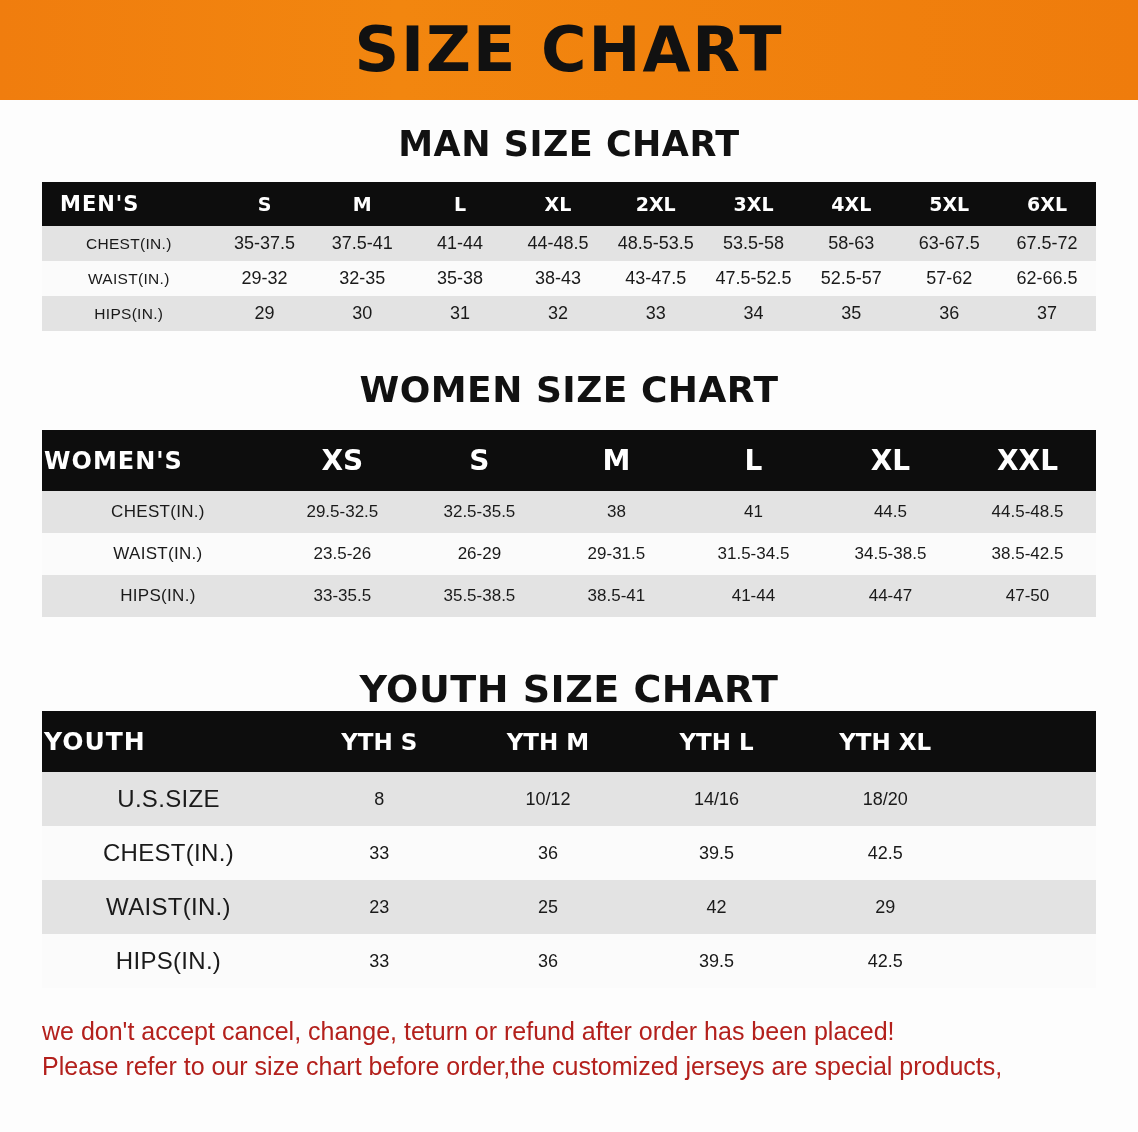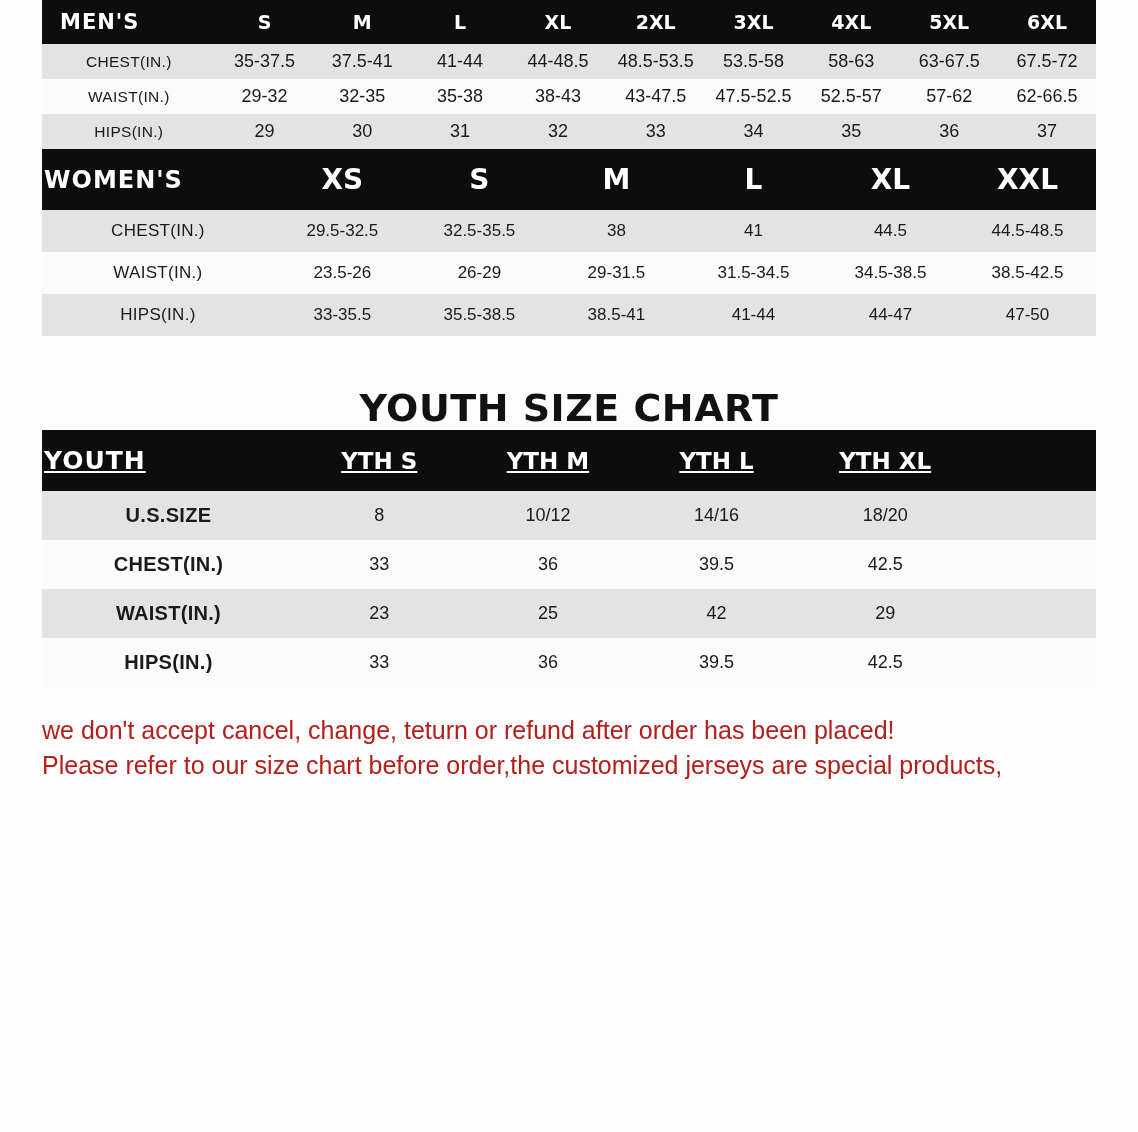--- a/index.html
+++ b/index.html
@@ -92,43 +92,47 @@
 
   
   .women thead th { font-size: 28px; }
   .women thead th.rowlabel { font-size: 24px; margin-top: 48px; }
   .women tbody td { font-size: 17px; }
   .women tbody td.rowlabel { font-size: 17px; }
   .women thead th { padding: 14px 2px; }
   .women tbody td { padding: 11px 2px; }
 
   
-  .youth thead th { font-size: 23px; text-decoration: underline; }
+  .youth thead th { font-size: 23px; }
   .youth thead th.rowlabel { font-size: 25px; }
   .youth tbody td { font-size: 18px; }
-  .youth tbody td.rowlabel { font-size: 20px; font-weight: bold; }
+  .youth tbody td.rowlabel { font-size: 24px; }
   .youth thead th { padding: 16px 2px; }
   .youth tbody td { padding: 13px 2px; }
 
   
   .note {
     margin: 26px 40px 0 42px;
     color: #b3201c;
     font-family: "Liberation Sans", sans-serif;
     font-size: 25px;
     line-height: 1.38;
   }
   .note div { white-space: nowrap; }
 </style>
 </head>
 <body>
 
 <div class="page">
 
-
+  <div class="banner">
+    <div class="banner-title">SIZE CHART</div>
+  </div>
+
+  <div class="section-title st-man">MAN SIZE CHART</div>
   <div class="tbl-wrap">
     <table class="men">
       <colgroup>
         <col style="width:16.5%">
         <col style="width:9.3%">
           <col style="width:9.3%">
           <col style="width:9.3%">
         <col style="width:9.3%">
           <col style="width:9.3%">
           <col style="width:9.3%">
@@ -184,20 +188,21 @@
           <td>33</td>
           <td>34</td>
           <td>35</td>
           <td>36</td>
           <td>37</td>
         </tr>
       </tbody>
     </table>
   </div>
 
+  <div class="section-title st-women">WOMEN SIZE CHART</div>
   <div class="tbl-wrap">
     <table class="women">
       <colgroup>
         <col style="width:22%">
         <col style="width:13%">
           <col style="width:13%">
           <col style="width:13%">
         <col style="width:13%">
           <col style="width:13%">
           <col style="width:13%">

